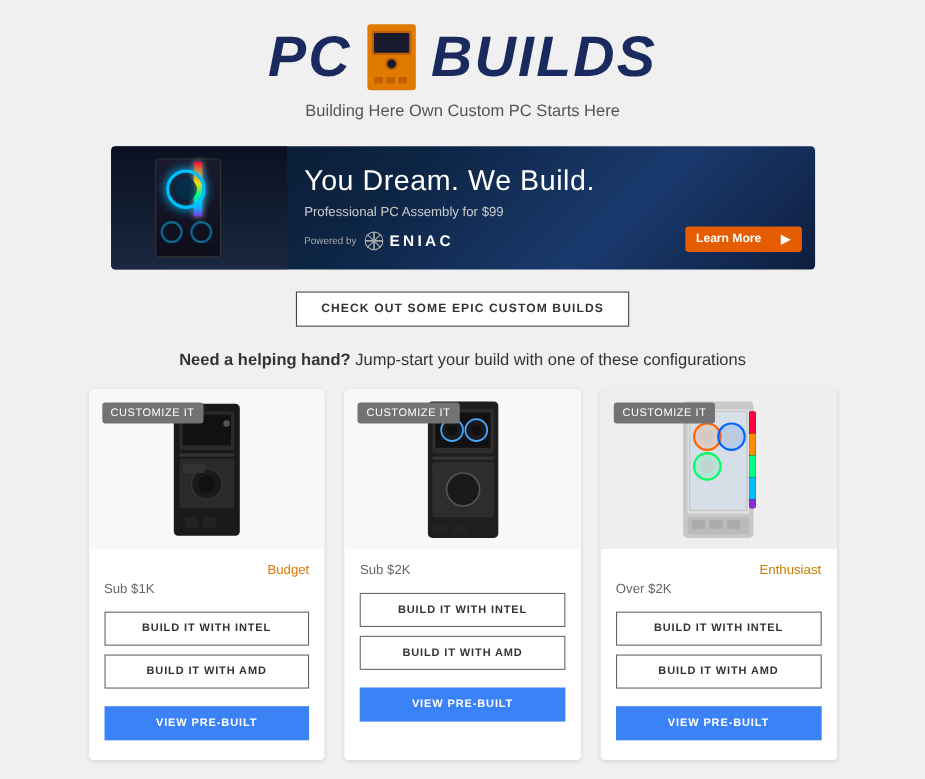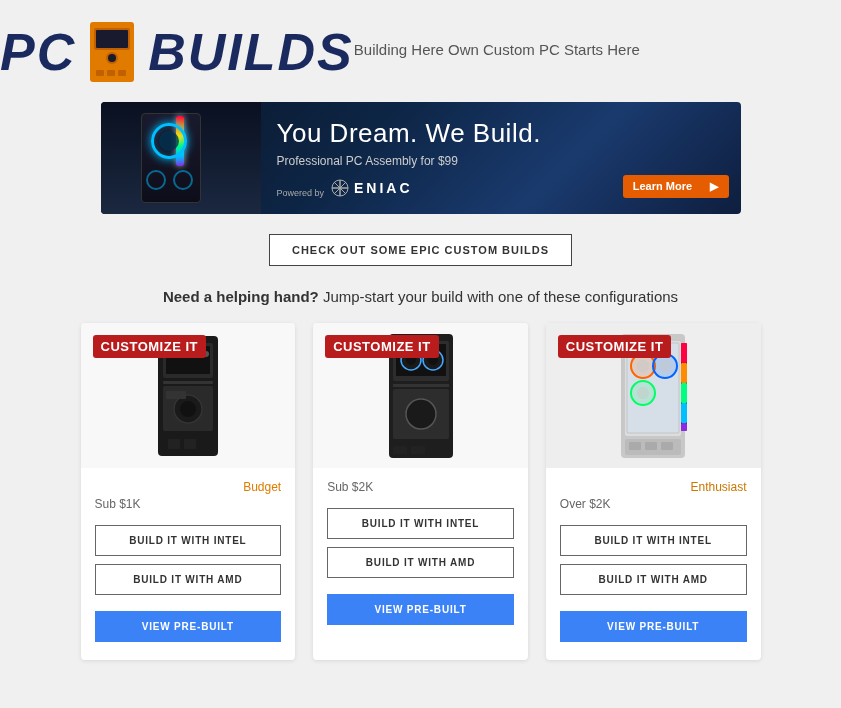--- a/index.html
+++ b/index.html
@@ -9,23 +9,23 @@
       display: flex;
       flex-direction: column;
       align-items: center;
       min-height: 708px;
       padding-bottom: 30px;
     }
 
     
     .header {
       display: flex;
-      flex-direction: row;
-      align-items: center;
-      padding: 20px 0 10px;
+      flex-direction: column;
+      align-items: center;
+      padding: 20px 12px 10px;
       width: 100%;
     }
 
     .logo-container {
       display: flex;
       align-items: center;
       margin-bottom: 8px;
     }
 
     .logo-text-pc {
@@ -103,21 +103,21 @@
     }
 
     .banner-sub {
       font-size: 12px;
       color: #ccc;
       margin-bottom: 10px;
     }
 
     .banner-powered {
       display: flex;
-      align-items: flex-end;
+      align-items: center;
       gap: 6px;
     }
 
     .banner-powered-label {
       font-size: 9px;
       color: #aaa;
     }
 
     .eniac-logo {
       font-size: 16px;
@@ -200,24 +200,24 @@
       display: flex;
       align-items: center;
       justify-content: center;
       margin-bottom: 12px;
     }
 
     .customize-badge {
       position: absolute;
       top: 12px;
       left: 12px;
-      background: #b91c1c;
+      background: #737373;
       color: white;
-      font-size: 13px;
-      font-weight: bold;
+      font-size: 10px;
+      font-weight: normal;
       letter-spacing: 0.5px;
       padding: 4px 8px;
       border-radius: 3px;
       z-index: 2;
     }
 
     
     .pc-tower {
       width: 100px;
       height: 130px;

